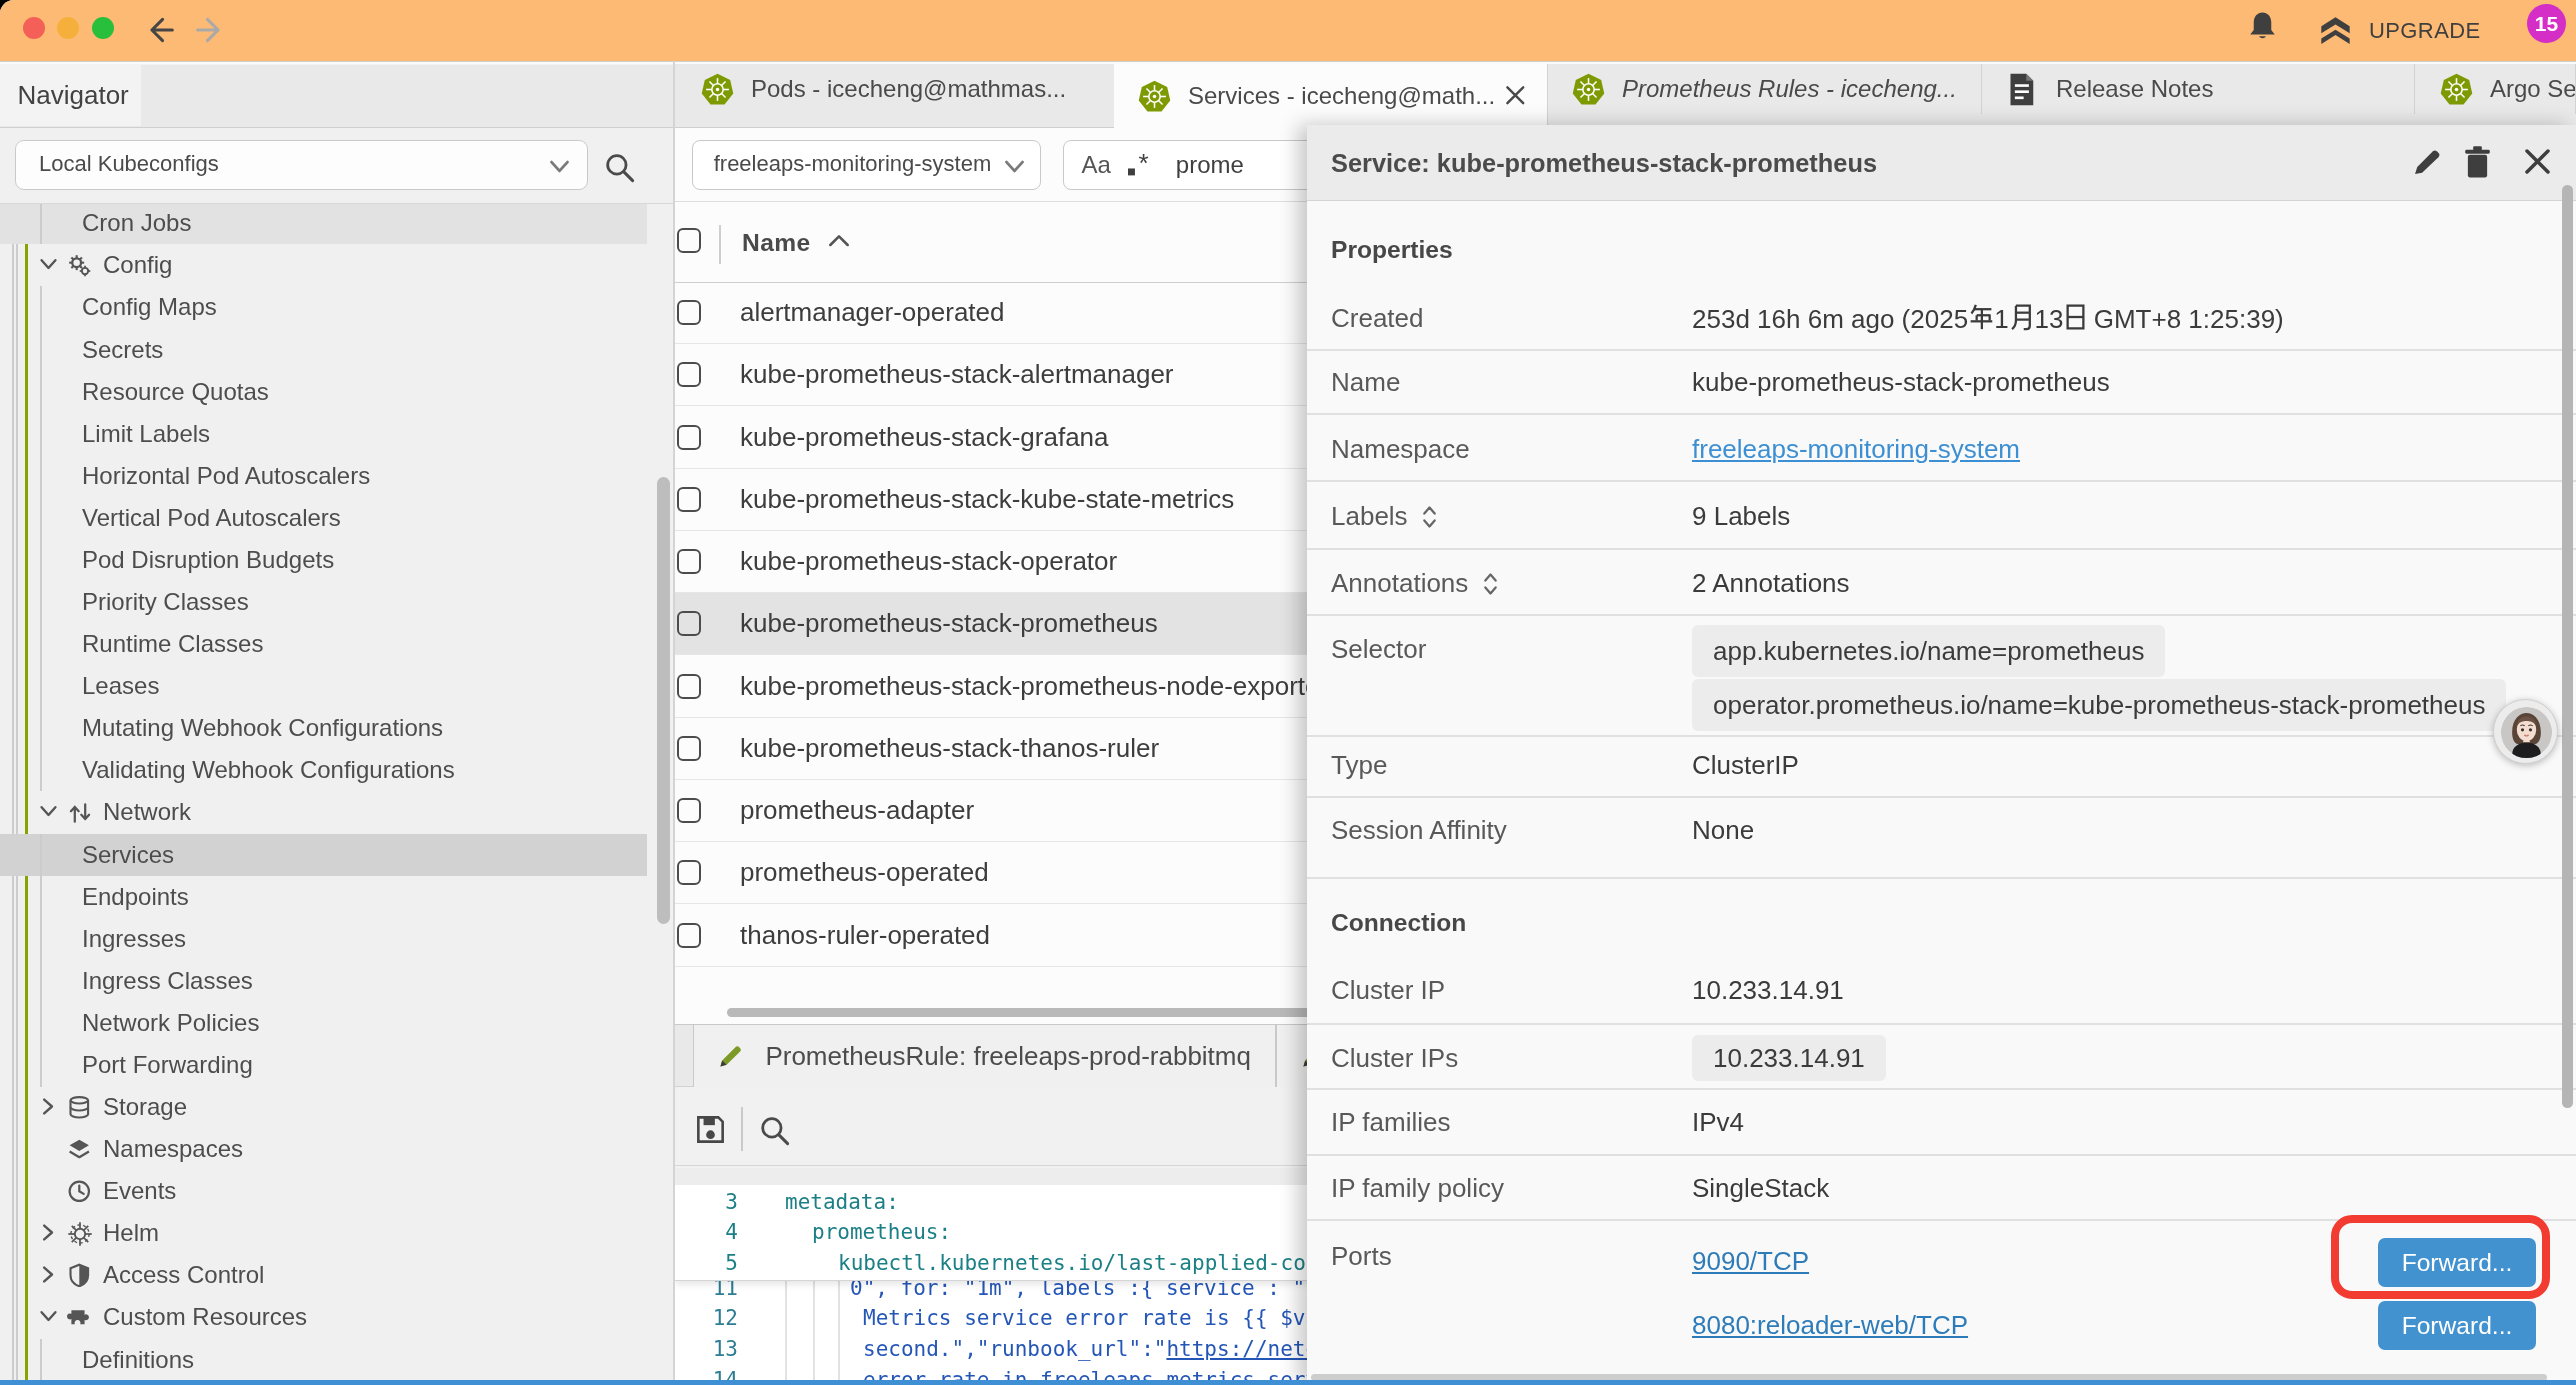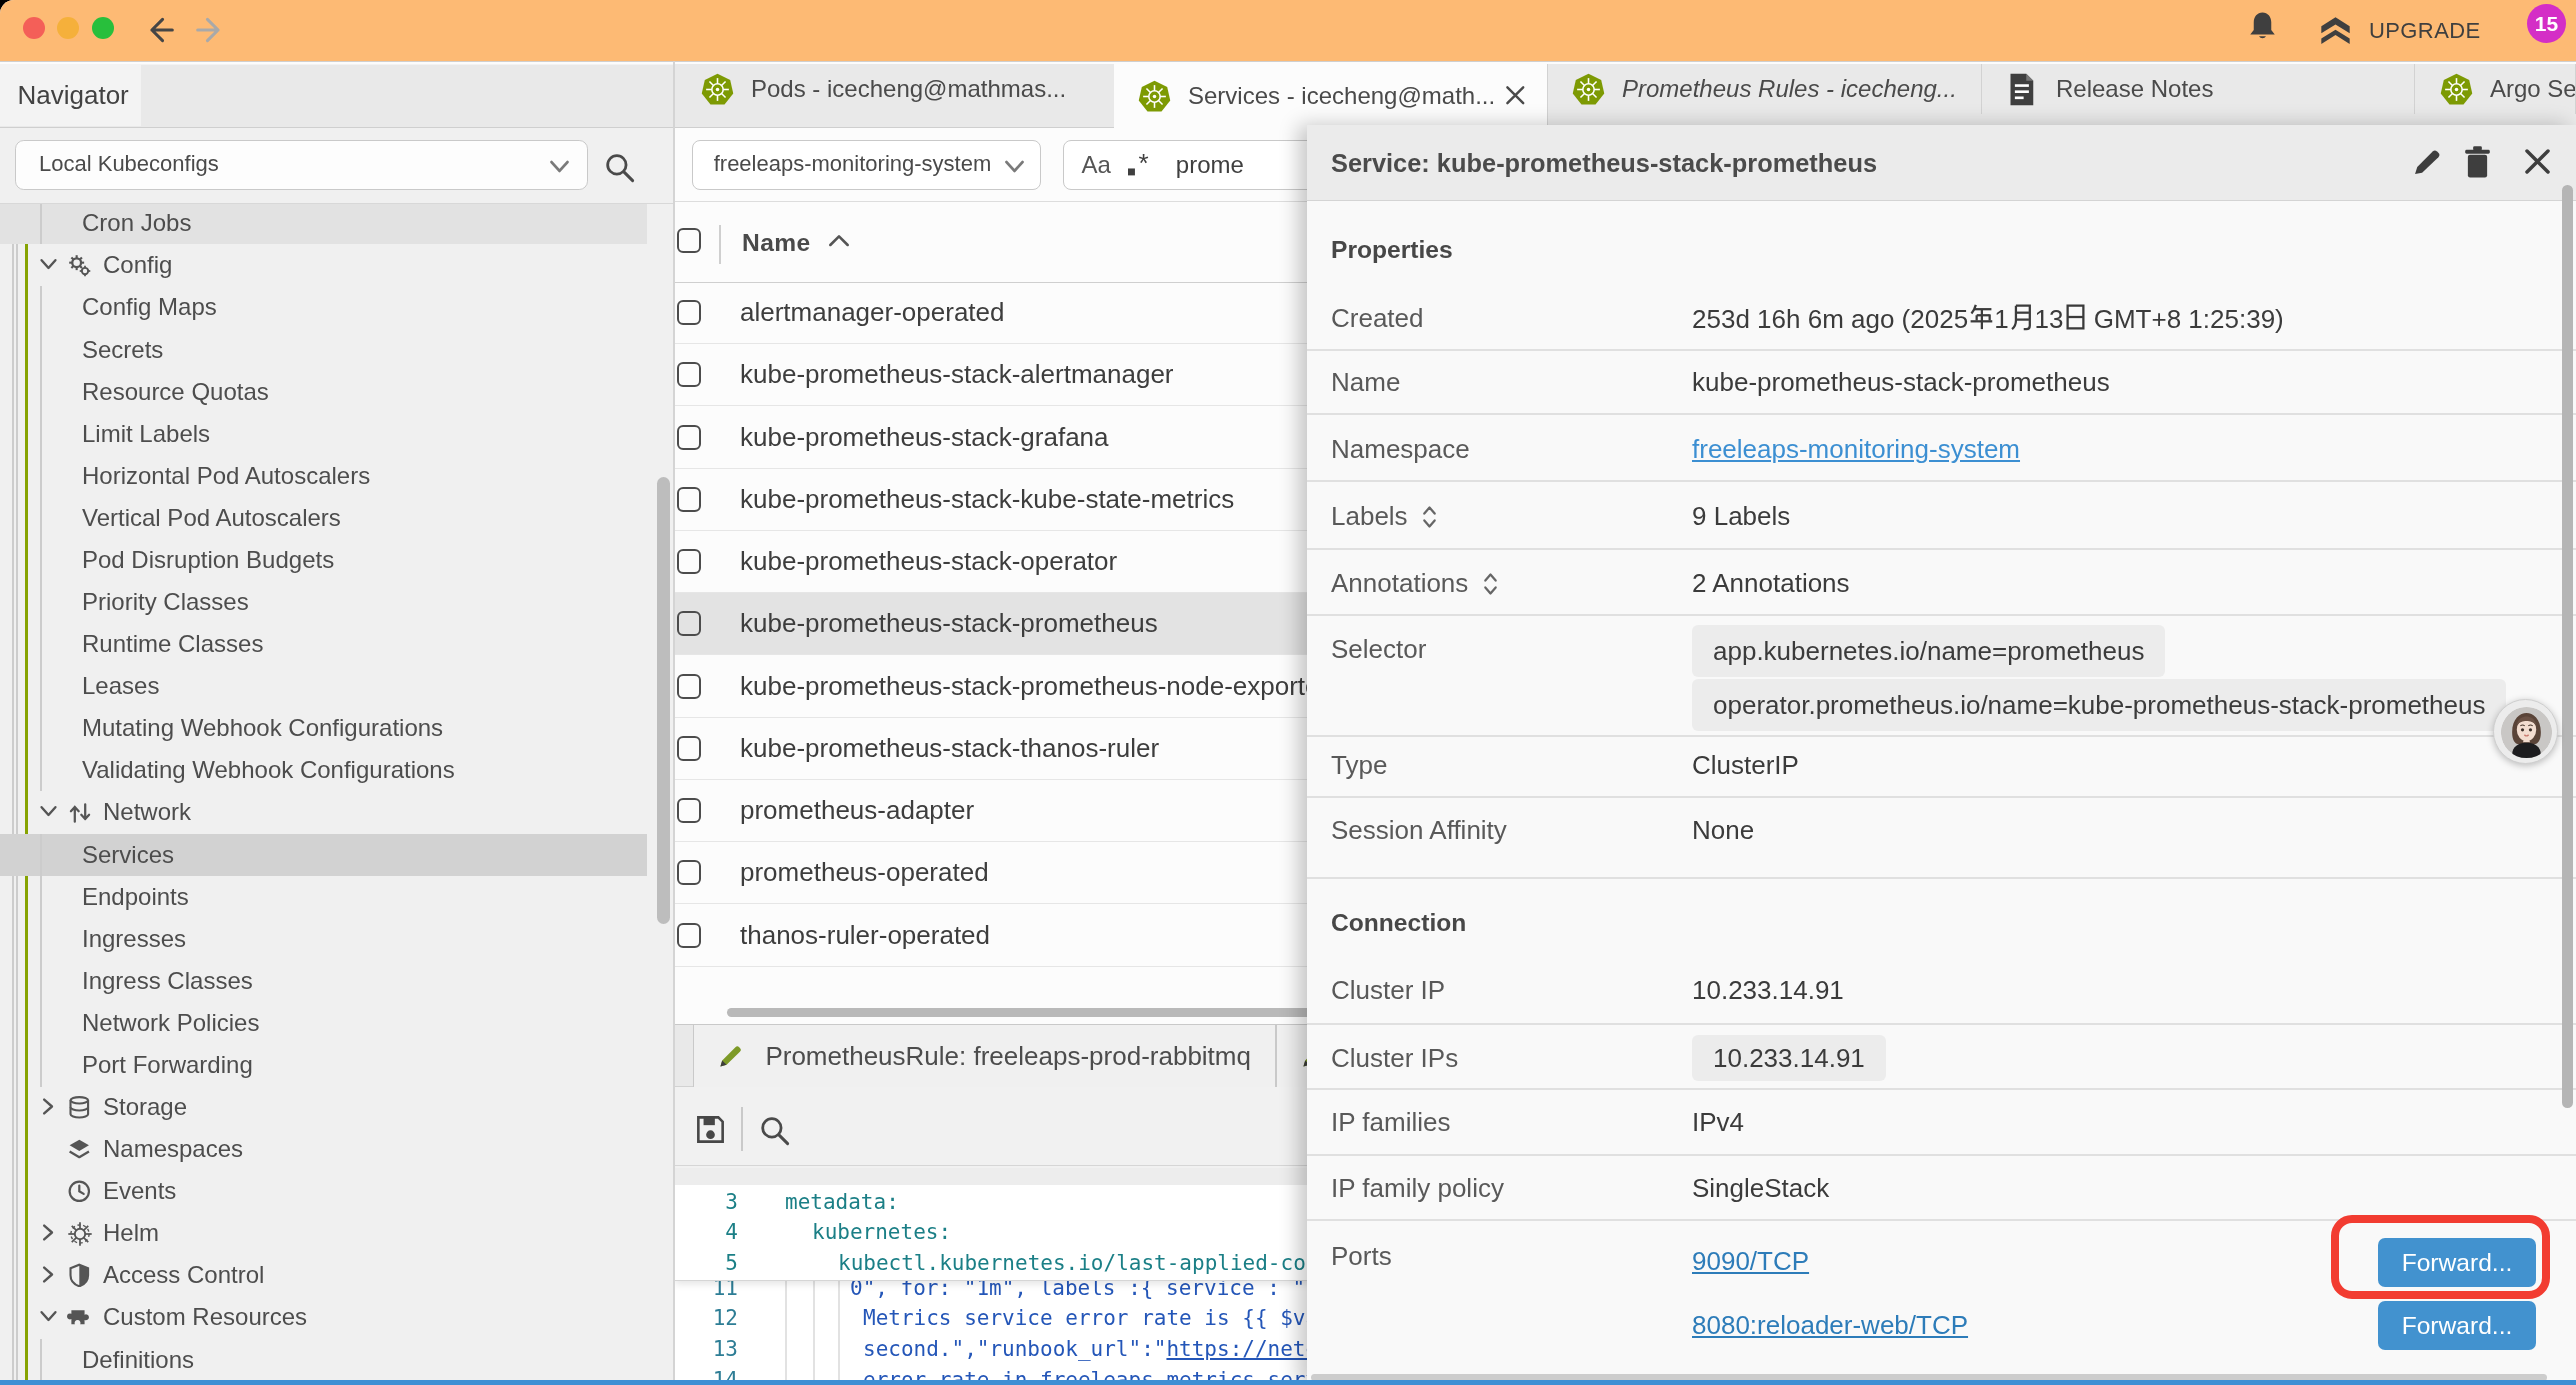--- a/index.html
+++ b/index.html
@@ -601,21 +601,21 @@
             <div class="ed-num ed-line" style="left: 0px; top: 180px;">14</div>
             <div class="ed-line abs" style="left: 188px; top: 180px;"><span class="c-str">error rate in freeleaps metrics service"}</span></div>
             <div class="ed-guide" style="left: 110px; top: 96px; height: 100px;"></div>
             <div class="ed-guide" style="left: 138px; top: 96px; height: 100px;"></div>
             <div class="ed-guide" style="left: 163px; top: 96px; height: 100px;"></div>
           </div>
         <div id="editor-sticky" class="abs">
             <div class="ed-num ed-sline" style="left: 0px; top: 1.8px; position: absolute; width: 63px; text-align: right;">3</div>
             <div class="ed-sline abs c-key" style="left: 110px; top: 1.8px;">metadata:</div>
             <div class="ed-num ed-sline" style="left: 0px; top: 32px; position: absolute; width: 63px; text-align: right;">4</div>
-            <div class="ed-sline abs c-key" style="left: 137px; top: 32px;">kubernetes:</div>
+            <div class="ed-sline abs c-key" style="left: 137px; top: 32px;">prometheus:</div>
             <div class="ed-num ed-sline" style="left: 0px; top: 63px; position: absolute; width: 63px; text-align: right;">5</div>
             <div class="ed-sline abs c-key" style="left: 163px; top: 63px;">kubectl.kubernetes.io/last-applied-configuration: |</div>
           </div>
       </div>
     </div>
   </div>
 
   <div id="drawer" class="abs">
     <div id="drawer-header" class="abs">
       <span id="drawer-title" class="abs">Service: kube-prometheus-stack-prometheus</span>

